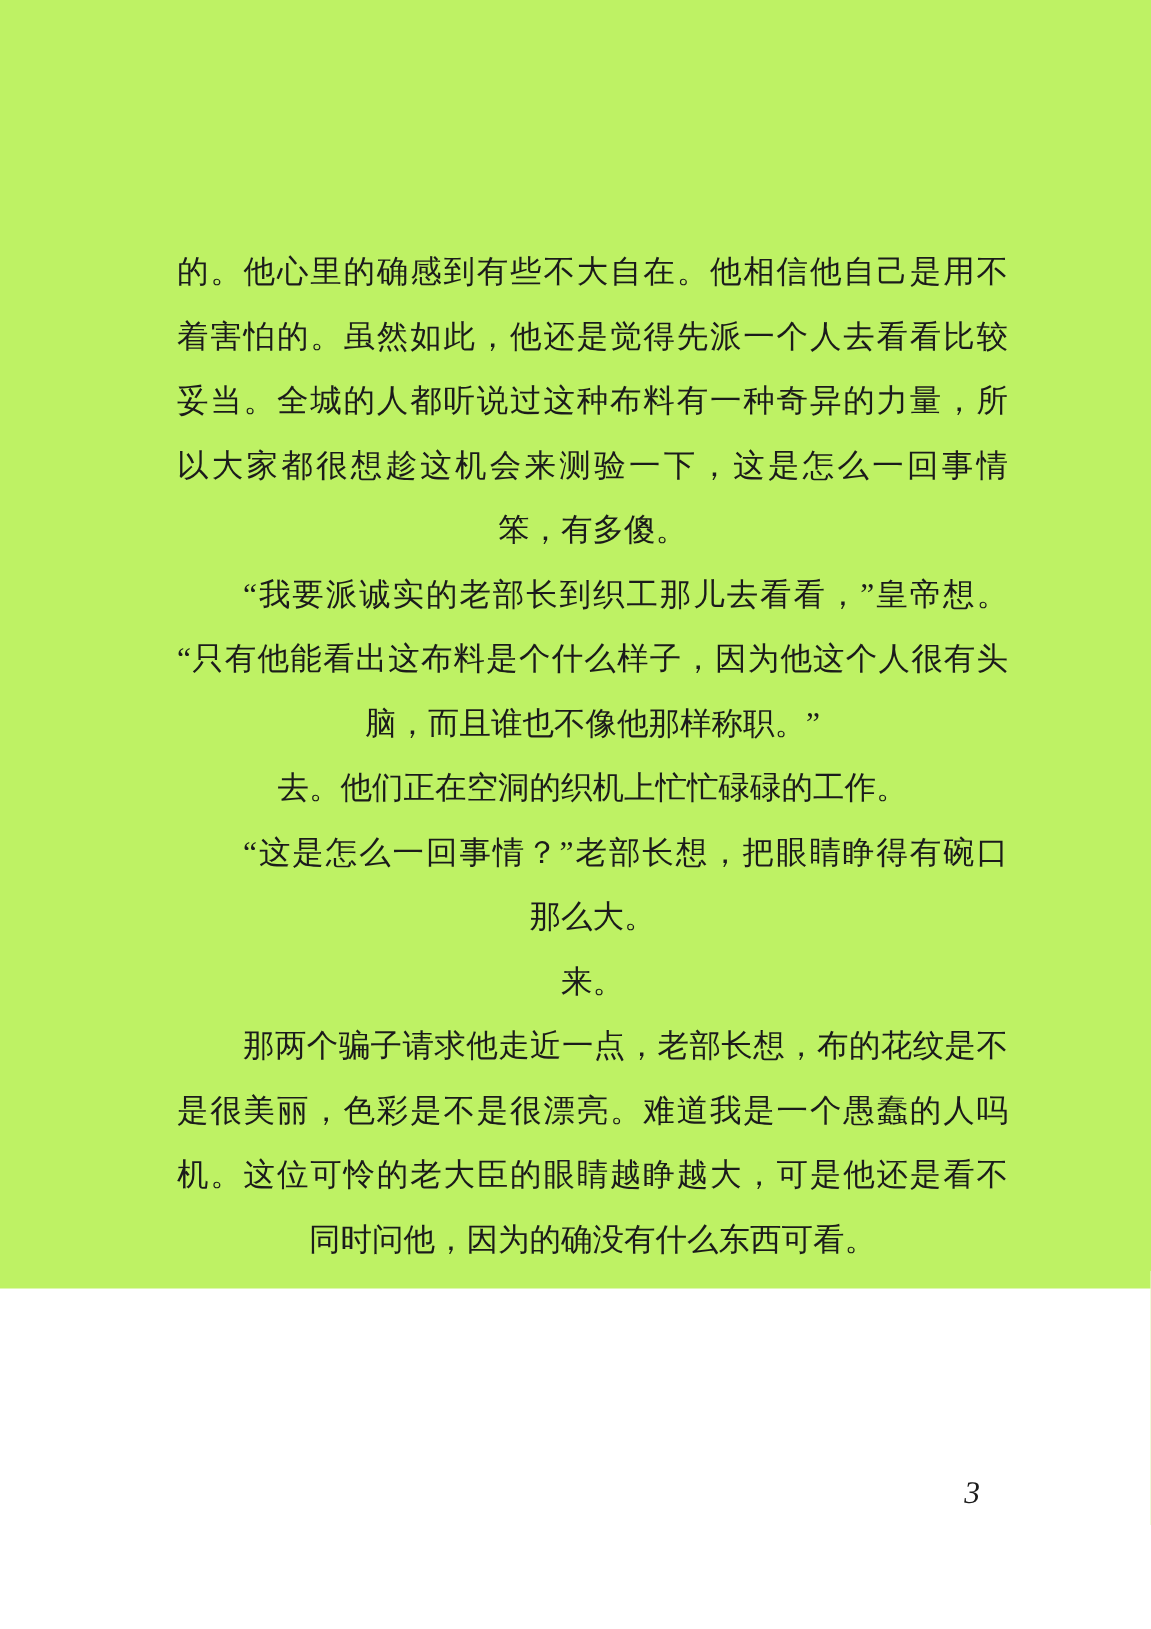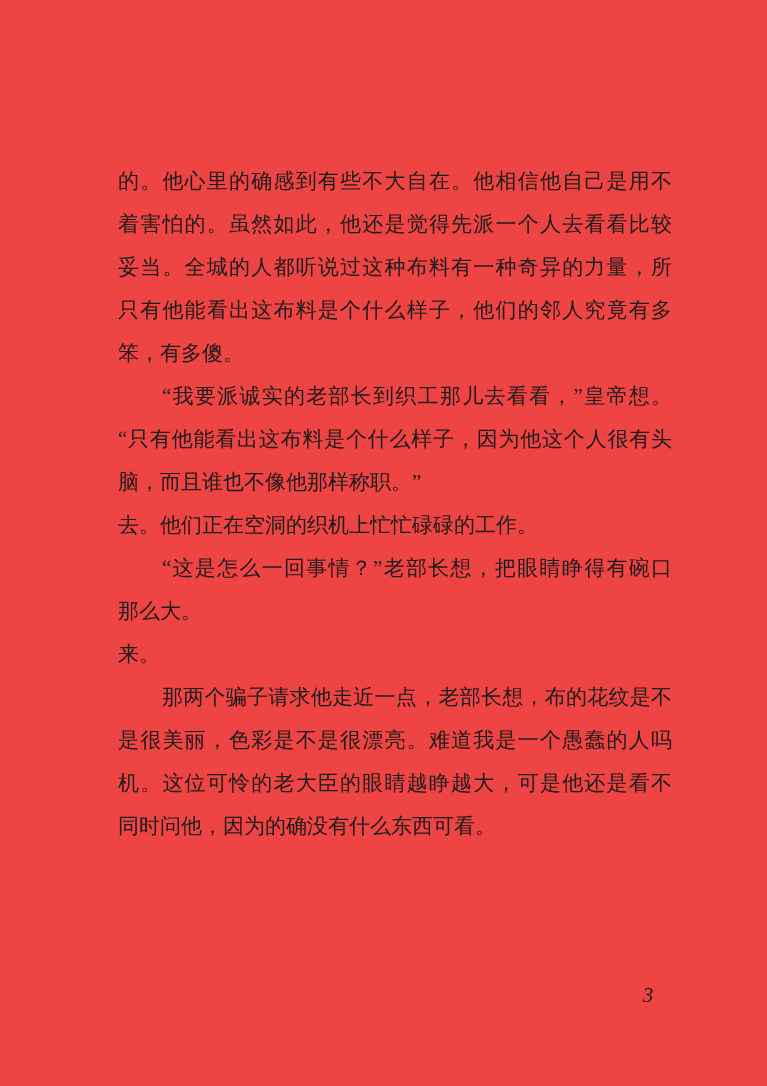--- a/index.html
+++ b/index.html
@@ -11,35 +11,35 @@
     width: 767px;
     height: 1086px;
     position: relative;
     font-family: "Liberation Serif", "DejaVu Serif", serif;
     overflow: hidden;
   }
   .page {
     position: absolute;
     left: 0; top: 0;
     width: 767px;
-    height: 1086px;
-    background: #ef4444;
+    height: 859px;
+    background: #bef264;
   }
   .text-block {
     position: absolute;
     left: 118px;
     top: 160px;
     width: 554px;
     color: #1b1b1b;
     font-size: 21px;
   }
   .line {
     height: 43px;
     line-height: 43px;
-    text-align: left;
+    text-align: center;
     white-space: normal;
     overflow: visible;
   }
   .line.justify {
     text-align: justify;
     text-align-last: justify;
   }
   .line.indent {
     text-indent: 44px;
   }
@@ -55,21 +55,21 @@
   }
 </style>
 </head>
 <body>
 
 <div class="page">
   <div class="text-block">
       <div class="line justify">的。他心里的确感到有些不大自在。他相信他自己是用不</div>
       <div class="line justify">着害怕的。虽然如此，他还是觉得先派一个人去看看比较</div>
       <div class="line justify">妥当。全城的人都听说过这种布料有一种奇异的力量，所</div>
-      <div class="line justify">只有他能看出这布料是个什么样子，他们的邻人究竟有多</div>
+      <div class="line justify">以大家都很想趁这机会来测验一下，这是怎么一回事情</div>
       <div class="line">笨，有多傻。</div>
       <div class="line justify indent">“我要派诚实的老部长到织工那儿去看看，”皇帝想。</div>
       <div class="line justify">“只有他能看出这布料是个什么样子，因为他这个人很有头</div>
       <div class="line">脑，而且谁也不像他那样称职。”</div>
       <div class="line">去。他们正在空洞的织机上忙忙碌碌的工作。</div>
       <div class="line justify indent">“这是怎么一回事情？”老部长想，把眼睛睁得有碗口</div>
       <div class="line">那么大。</div>
       <div class="line">来。</div>
       <div class="line justify indent">那两个骗子请求他走近一点，老部长想，布的花纹是不</div>
       <div class="line justify">是很美丽，色彩是不是很漂亮。难道我是一个愚蠢的人吗</div>

